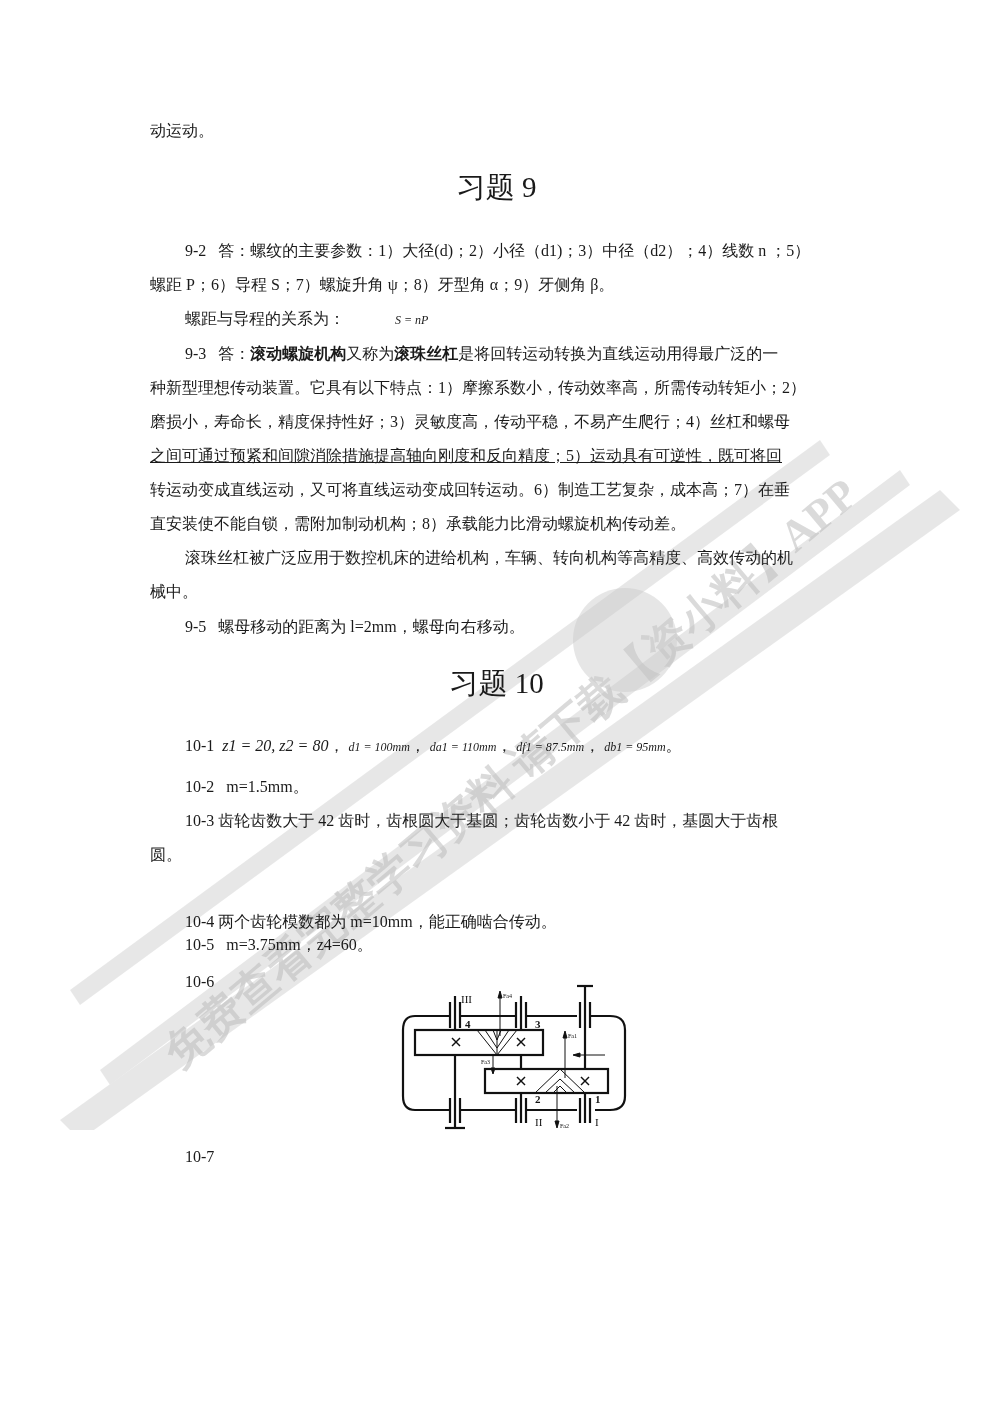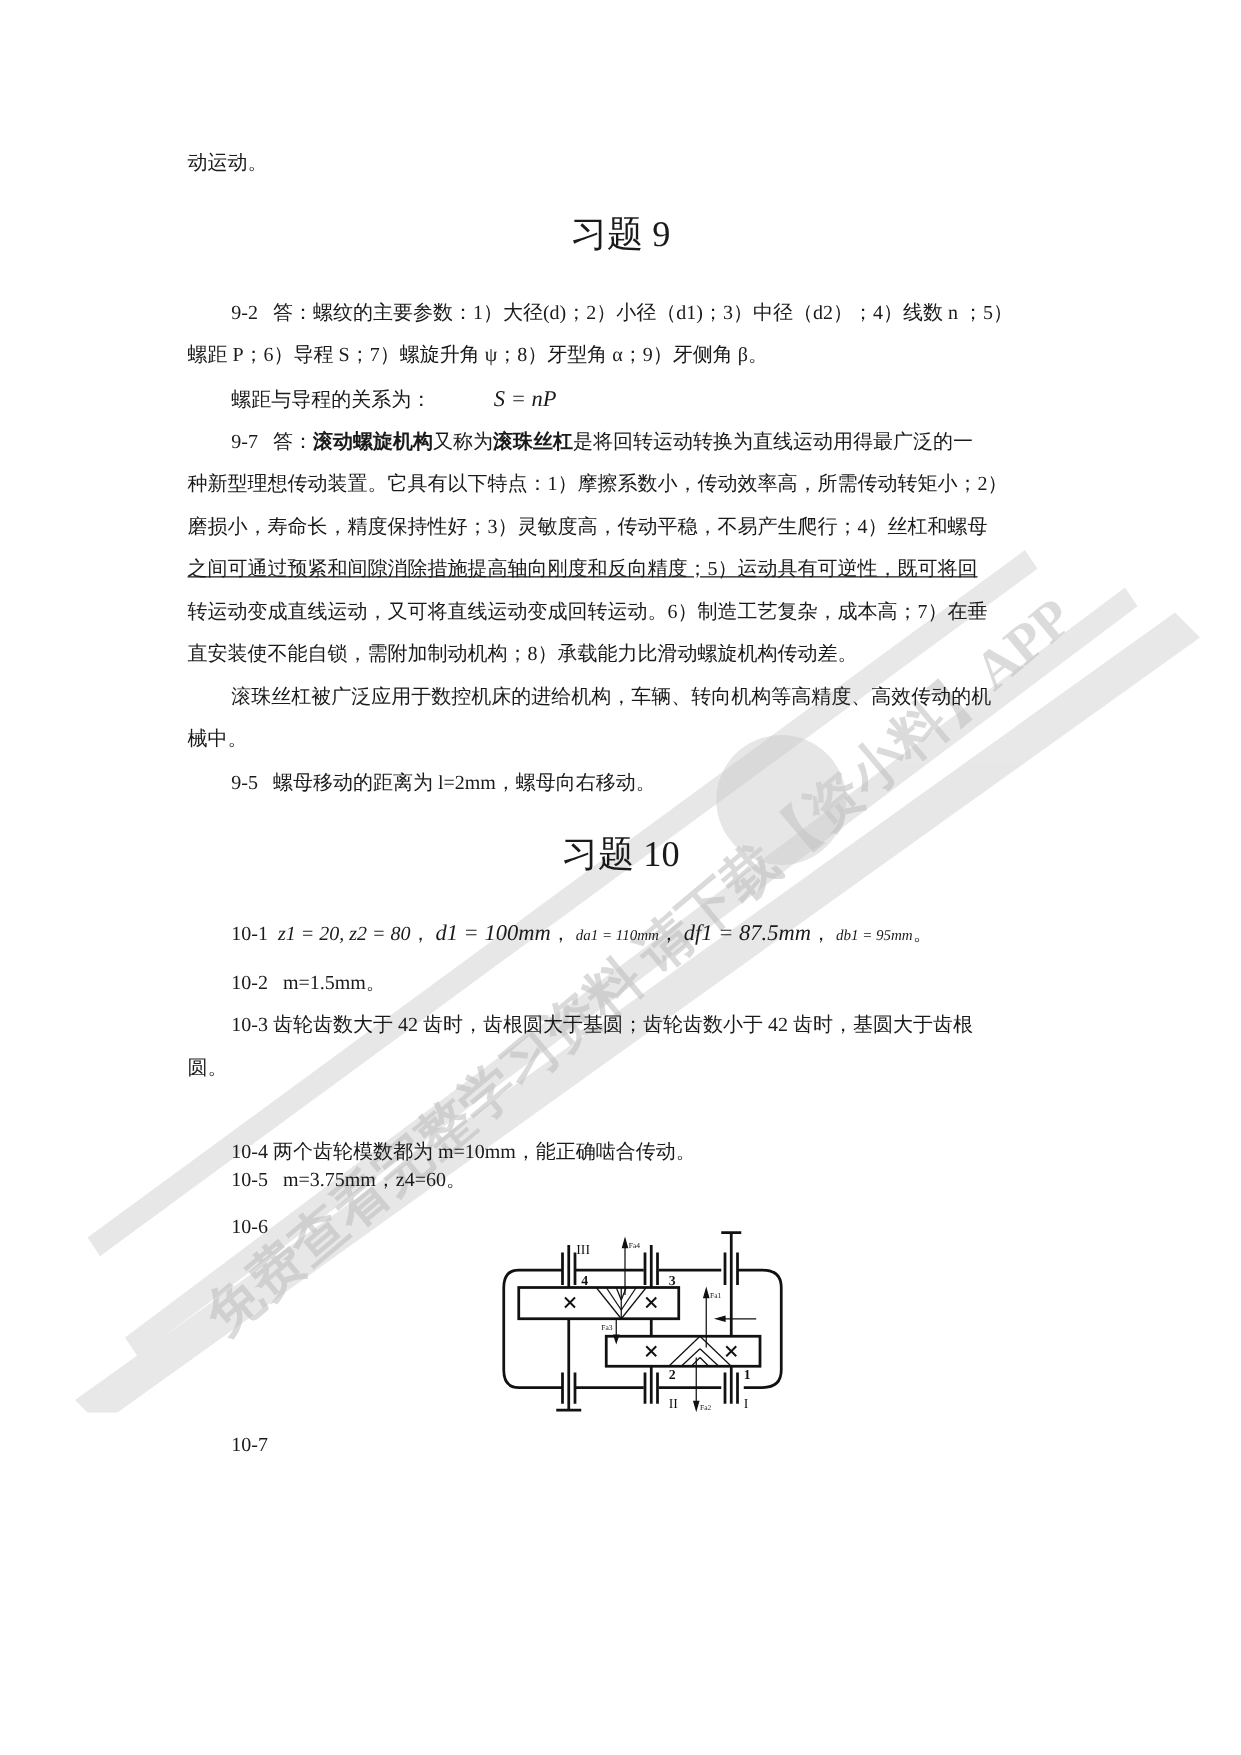--- a/index.html
+++ b/index.html
@@ -4,21 +4,21 @@
 <style>
   html, body { margin:0; padding:0; background:#ffffff; }
   body { width:993px; height:1404px; position:relative; overflow:hidden;
          font-family:"Liberation Serif","DejaVu Serif",serif; color:#1a1a1a; }
   .watermark { position:absolute; left:60px; top:430px; width:900px; height:700px; pointer-events:none; z-index:0; }
   .p { position:absolute; font-size:16px; line-height:20px; white-space:nowrap; z-index:1; }
   .h { position:absolute; left:0; width:993px; text-align:center; font-size:29px; z-index:1; }
   .ind { left:185px; }
   .full { left:150px; }
   b { font-weight:bold; }
-  .math { font-style:italic; font-size:18px; }
+  .math { font-style:italic; font-size:12px; }
   .diagram { position:absolute; left:395px; top:978px; width:245px; height:160px; z-index:1; }
 </style>
 </head>
 <body>
 
 <svg class="watermark" viewBox="0 0 900 700">
   <g opacity="0.18" fill="#808080" stroke="none">
     <polygon points="0,690 880,60 900,80 20,710"></polygon>
     <polygon points="40,640 840,40 850,55 50,655"></polygon>
     <polygon points="10,560 760,10 770,25 20,575"></polygon>
@@ -34,21 +34,21 @@
 <div class="p ind" style="top:241px;">
   <span>9-2</span>&nbsp;&nbsp;&nbsp;<span>答：螺纹的主要参数：1）大径(d)；2）小径（d1)；3）中径（d2）；4）线数 n ；5）</span>
 </div>
 <div class="p full" style="top:275px;">螺距 P；6）导程 S；7）螺旋升角 ψ；8）牙型角 α；9）牙侧角 β。</div>
 <div class="p ind" style="top:309px;">
   <span>螺距与导程的关系为：</span>
   <span class="math" style="margin-left:46px;">S = nP</span>
 </div>
 
 <div class="p ind" style="top:344px;">
-  <span>9-7</span>&nbsp;&nbsp;&nbsp;<span>答：</span><b>滚动螺旋机构</b><span>又称为</span><b>滚珠丝杠</b><span>是将回转运动转换为直线运动用得最广泛的一</span>
+  <span>9-3</span>&nbsp;&nbsp;&nbsp;<span>答：</span><b>滚动螺旋机构</b><span>又称为</span><b>滚珠丝杠</b><span>是将回转运动转换为直线运动用得最广泛的一</span>
 </div>
 <div class="p full" style="top:378px;">种新型理想传动装置。它具有以下特点：1）摩擦系数小，传动效率高，所需传动转矩小；2）</div>
 <div class="p full" style="top:412px;">磨损小，寿命长，精度保持性好；3）灵敏度高，传动平稳，不易产生爬行；4）丝杠和螺母</div>
 <div class="p full" style="top:446px;text-decoration:underline;">之间可通过预紧和间隙消除措施提高轴向刚度和反向精度；5）运动具有可逆性，既可将回</div>
 <div class="p full" style="top:480px;">转运动变成直线运动，又可将直线运动变成回转运动。6）制造工艺复杂，成本高；7）在垂</div>
 <div class="p full" style="top:514px;text-align:center;">直安装使不能自锁，需附加制动机构；8）承载能力比滑动螺旋机构传动差。</div>
 <div class="p ind" style="top:548px;">滚珠丝杠被广泛应用于数控机床的进给机构，车辆、转向机构等高精度、高效传动的机</div>
 <div class="p full" style="top:582px;">械中。</div>
 
 <div class="p ind" style="top:617px;">

